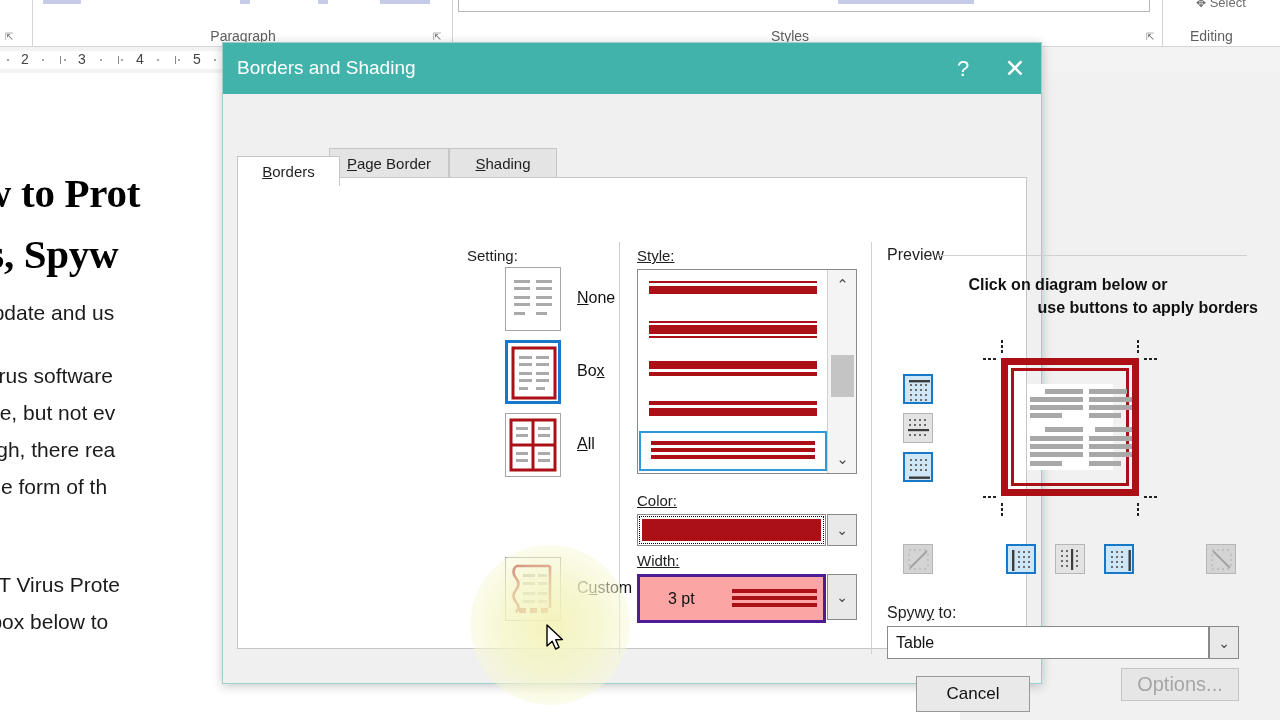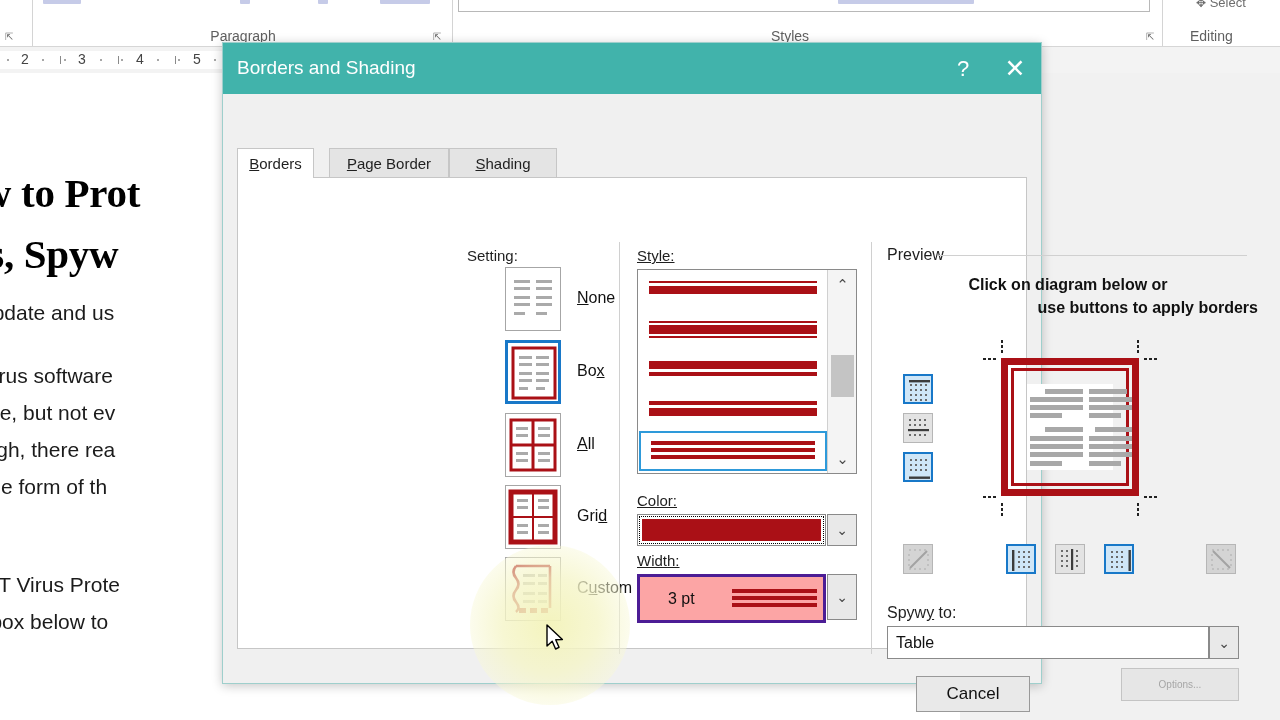--- a/index.html
+++ b/index.html
@@ -175,21 +175,21 @@
   #applyto-combo{position:absolute;left:664px;top:532px;width:352px;height:33px;}
   #applyto-box{
     position:absolute;left:0;top:0;width:322px;height:33px;background:#ffffff;
     border:1px solid #8a8a8a;box-sizing:border-box;
   }
   #applyto-value{position:absolute;left:8px;top:7px;font-size:16px;color:#111;}
   #applyto-combo .combo-arrow{height:33px;}
 
   #options-btn{
     position:absolute;left:898px;top:574px;width:118px;height:33px;background:#e6e6e6;
-    border:1px solid #c4c4c4;box-sizing:border-box;color:#a6a6a6;font-size:10px;
+    border:1px solid #c4c4c4;box-sizing:border-box;color:#a6a6a6;font-size:20px;
     display:flex;align-items:center;justify-content:center;cursor:default;text-align:right;
   }
 
   
   .footer-btn{
     position:absolute;top:582px;width:114px;height:36px;background:#e9e9e9;
     border:1px solid #999;box-sizing:border-box;font-size:17px;color:#111;
     display:flex;align-items:center;justify-content:center;cursor:pointer;
     font-family:"Liberation Sans",sans-serif;
   }
@@ -278,21 +278,21 @@
 
   <div id="titlebar" style="background: rgb(65, 179, 171);">
     <div id="title-text">Borders and Shading</div>
     <div class="title-btn" id="help-btn">?</div>
     <div class="title-btn" id="close-btn">✕</div>
   </div>
 
   <div id="dialog-body">
 
     <div class="tabstrip">
-      <div class="tab active" style="left:0px;width:77px;">
+      <div class="tab active" style="left:0px;width:103px;margin-top:8px;">
         <span><u>B</u><span id="tb0rest">orders</span></span>
       </div>
       <div class="tab" style="left:92px;width:120px;">
         <span><u>P</u><span id="tb1rest">age Border</span></span>
       </div>
       <div class="tab" style="left:212px;width:108px;">
         <span><u>S</u><span id="tb2rest">hading</span></span>
       </div>
     </div>
 
@@ -357,40 +357,20 @@
             <rect x="10" y="38" width="12" height="3"></rect>
               <rect x="32" y="38" width="12" height="3"></rect>
             <rect x="10" y="45" width="12" height="3"></rect>
               <rect x="32" y="45" width="12" height="3"></rect>
           </g>
         </svg>
       </div>
       <div class="setting-text"><u>A</u><span class="rest">ll</span></div>
     </div>
 
-    <div class="setting-item" style="left:250px;top:391px;">
-      <div class="setting-thumb">
-        <svg width="54" height="62" viewBox="0 0 54 62">
-          <rect x="5" y="6" width="44" height="50" fill="none" stroke="#aa1016" stroke-width="5"></rect>
-          <line x1="27" y1="8" x2="27" y2="54" stroke="#aa1016" stroke-width="2"></line>
-          <line x1="7" y1="31" x2="47" y2="31" stroke="#aa1016" stroke-width="2"></line>
-          <g fill="#aaaaaa">
-            <rect x="11" y="13" width="11" height="3"></rect>
-              <rect x="32" y="13" width="11" height="3"></rect>
-            <rect x="11" y="20" width="11" height="3"></rect>
-              <rect x="32" y="20" width="11" height="3"></rect>
-            <rect x="11" y="38" width="11" height="3"></rect>
-              <rect x="32" y="38" width="11" height="3"></rect>
-            <rect x="11" y="45" width="11" height="3"></rect>
-              <rect x="32" y="45" width="11" height="3"></rect>
-          </g>
-        </svg>
-      </div>
-      <div class="setting-text"><span class="pre">Gri</span><u>d</u></div>
-    </div>
 
     <div class="setting-item" style="left:250px;top:463px;">
       <div class="setting-thumb">
         <svg width="54" height="62" viewBox="0 0 54 62">
           <path d="M10 8 Q5 14 10 20 Q15 26 10 32 Q5 38 10 44 Q15 50 10 54" fill="none" stroke="#aa1016" stroke-width="2.6"></path>
           <line x1="10" y1="8" x2="44" y2="8" stroke="#aa1016" stroke-width="2.6"></line>
           <line x1="44" y1="8" x2="44" y2="50" stroke="#aa1016" stroke-width="2.6"></line>
           <rect x="13" y="50" width="7" height="5" fill="#aa1016"></rect>
           <rect x="24" y="50" width="7" height="5" fill="#aa1016"></rect>
           <rect x="35" y="50" width="7" height="5" fill="#aa1016"></rect>

